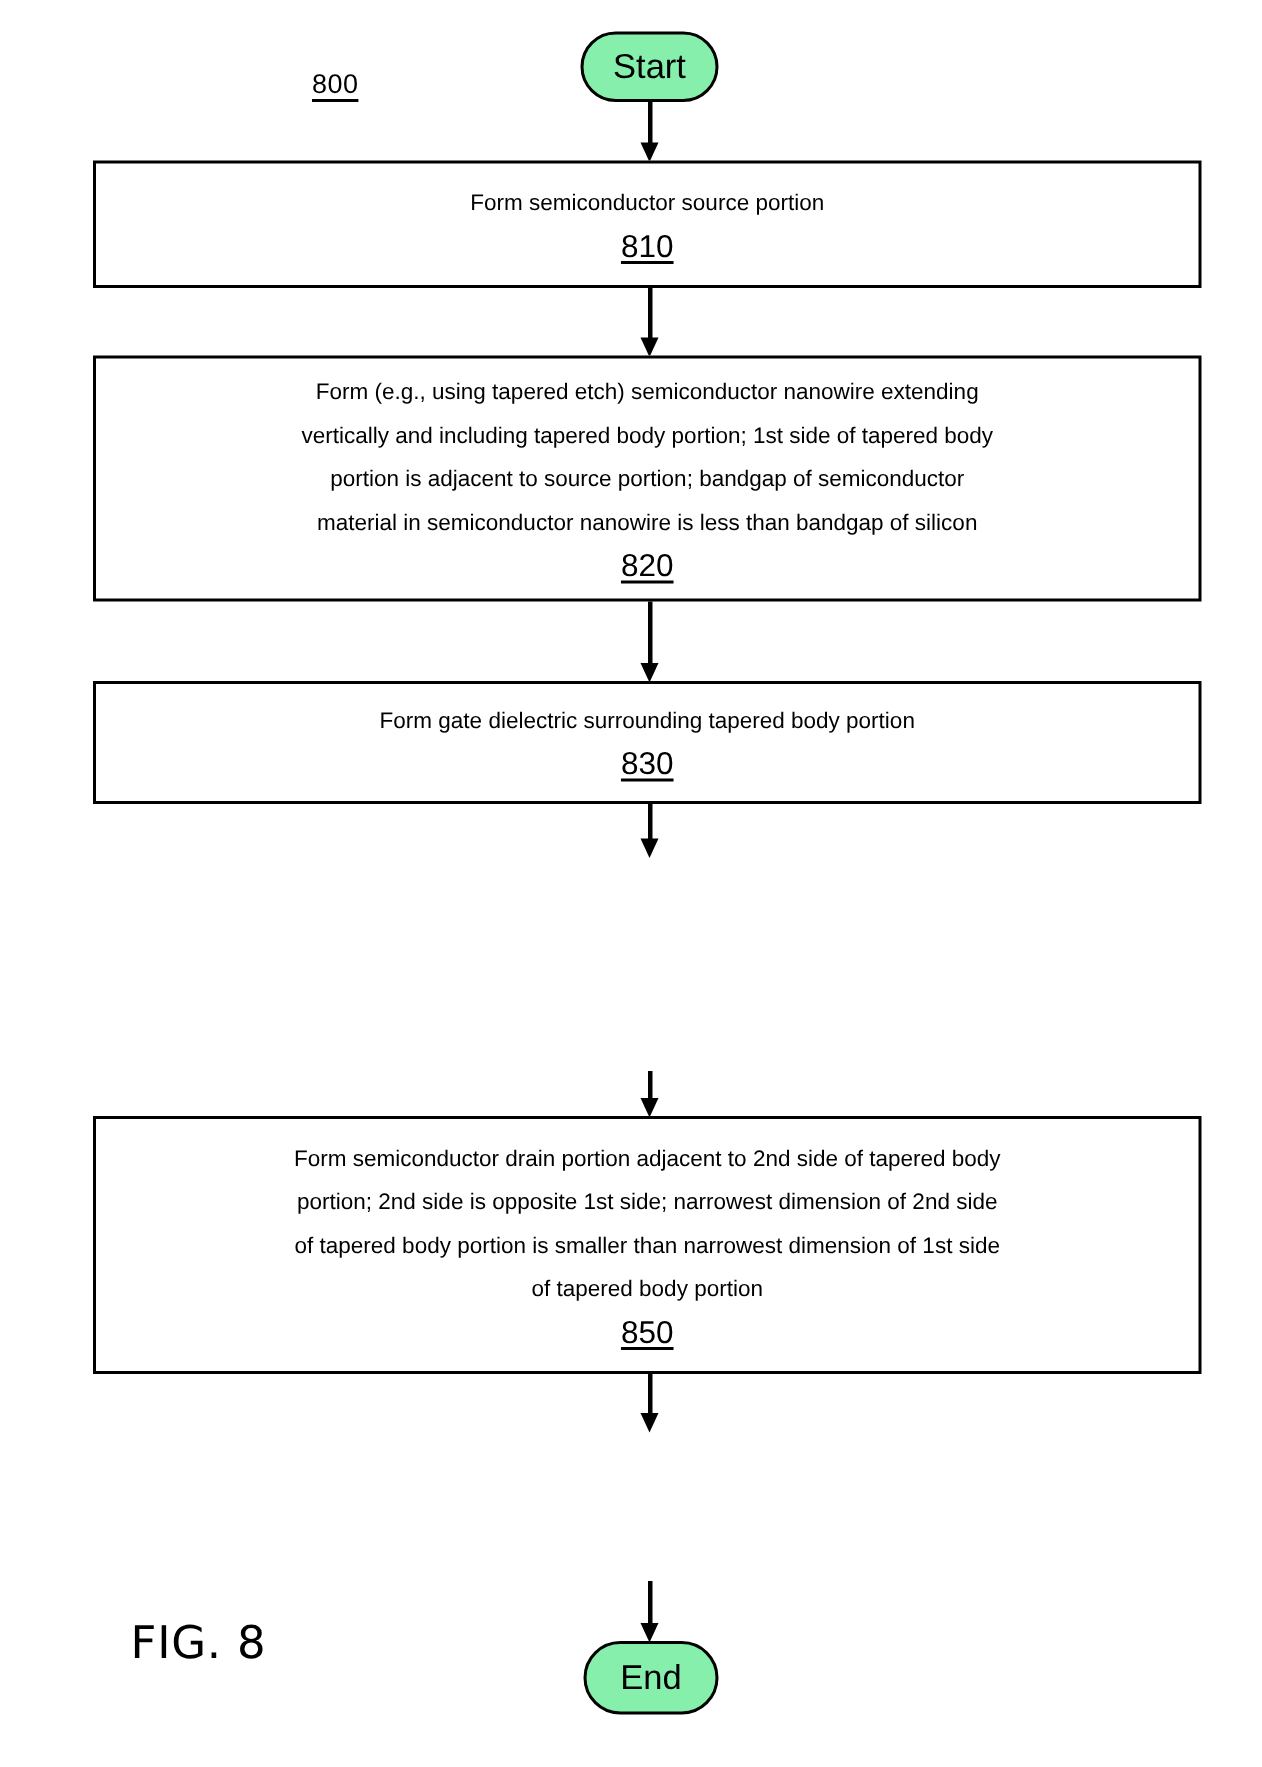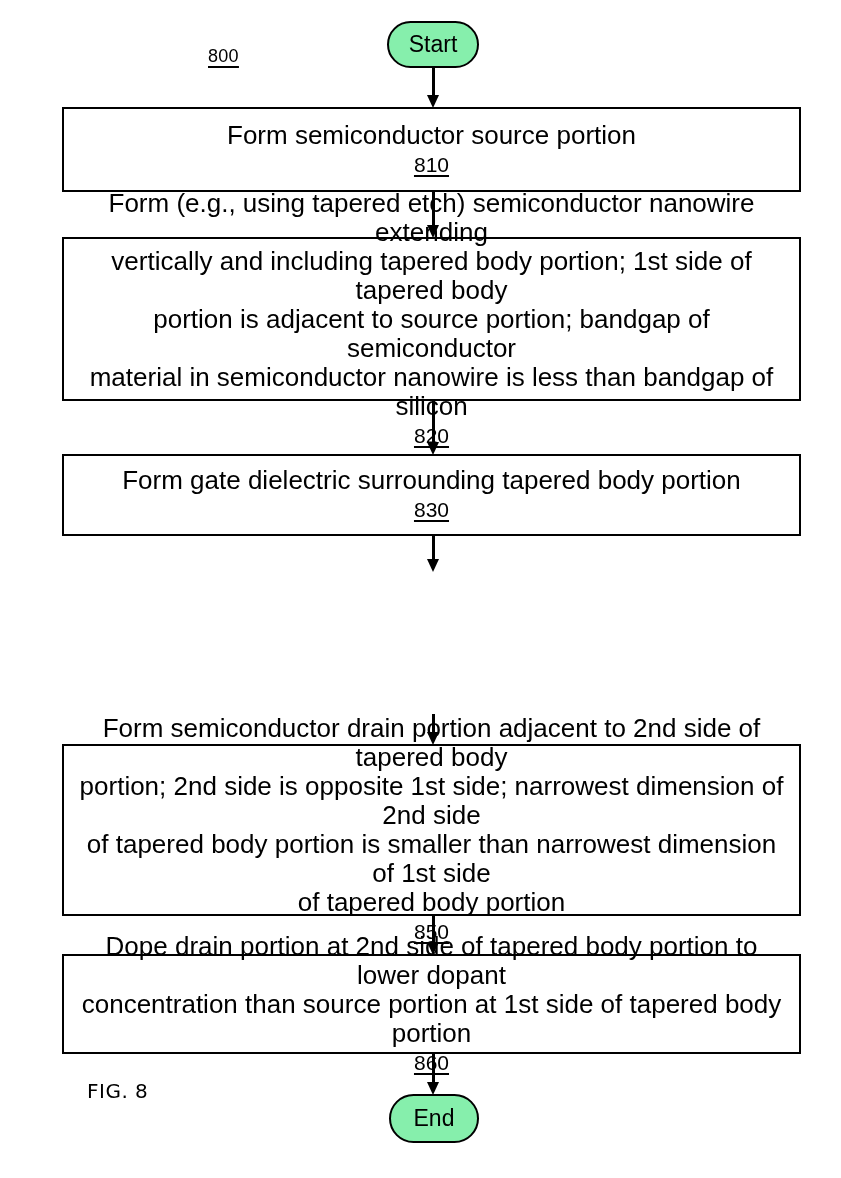--- a/index.html
+++ b/index.html
@@ -73,21 +73,21 @@
     border: 2px solid #000;
     background: #fff;
     left: 62px;
     width: 739px;
     display: flex;
     flex-direction: column;
     align-items: center;
     justify-content: center;
   }
   .box-text {
-    font-size: 26px;
+    font-size: 15px;
     line-height: 29px;
     text-align: center;
     padding: 0 14px;
     white-space: pre-line;
   }
   .box-num {
     font-size: 21px;
     line-height: 29px;
     text-align: center;
     text-decoration: underline;
@@ -140,21 +140,21 @@
   #connector-850-860 .shaft { height: 28px; }
   #connector-860-end   { top: 1054px; height: 41px; }
   #connector-860-end .shaft { height: 30px; }
 
   
   #figure-caption {
     position: absolute;
     left: 87px;
     top: 1081px;
     font-family: "DejaVu Sans", sans-serif;
-    font-size: 20px;
+    font-size: 30px;
     line-height: 1;
     letter-spacing: 0.5px;
     white-space: nowrap;
   }
 </style>
 </head>
 <body>
 
 <div id="figure-canvas">
 
@@ -214,25 +214,20 @@
 of tapered body portion is smaller than narrowest dimension of 1st side
 of tapered body portion</div>
     <div class="box-num">850</div>
   </div>
 
   <div class="connector" id="connector-850-860">
     <div class="shaft"></div>
     <div class="head"></div>
   </div>
 
-  <div class="process-box" id="box-860">
-    <div class="box-text">Dope drain portion at 2nd side of tapered body portion to lower dopant
-concentration than source portion at 1st side of tapered body portion</div>
-    <div class="box-num">860</div>
-  </div>
 
   <div class="connector" id="connector-860-end">
     <div class="shaft"></div>
     <div class="head"></div>
   </div>
 
   <div class="terminator" id="terminator-end">
     <span>End</span>
   </div>
 

